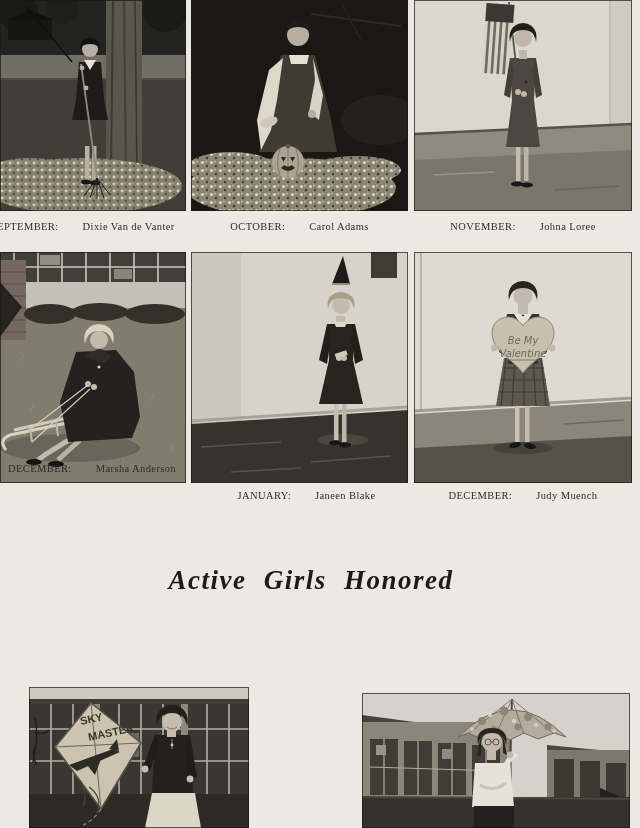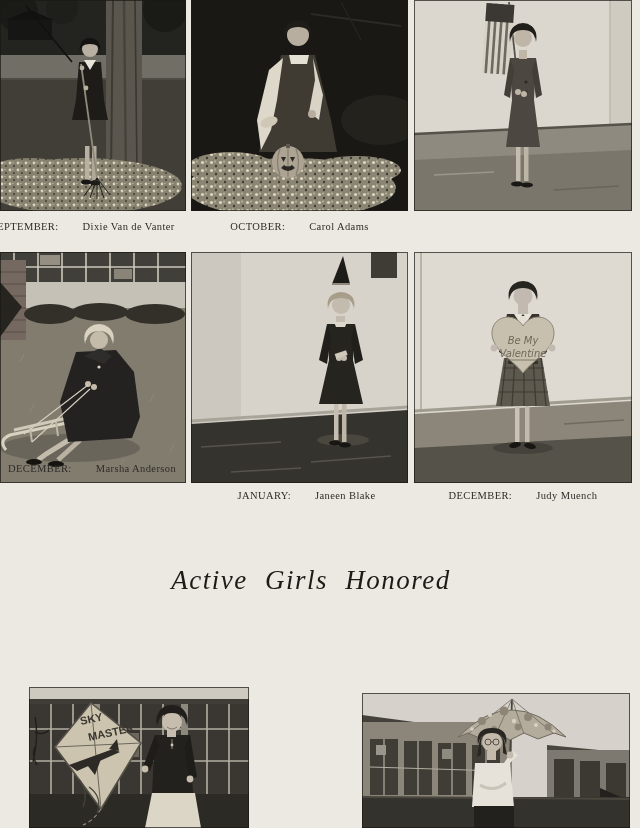--- a/index.html
+++ b/index.html
@@ -31,21 +31,21 @@
     color:var(--caption-text);
     line-height:13px;
   }
   .cap .name{margin-left:24px;}
   .cap.centered{text-align:center;font-family:Liberation Serif, serif;}
   .title{
     position:absolute;
     left:0;top:565px;width:622px;
     text-align:center;
     font-size:27px;
-    font-weight:normal;
+    font-weight:bold;
     font-style:italic;
     letter-spacing:1.5px;
     word-spacing:9px;
     color:var(--title-text);
   }
 </style>
 </head>
 <body>
 
 <div class="page">
@@ -182,20 +182,23 @@
       <circle cx="110" cy="94" r="3" fill="#bfb6a8"></circle>
     </svg>
   </figure>
 
   <figcaption class="cap" style="left:-9px;top:220px">
     <span class="month">SEPTEMBER:</span><span class="name">Dixie Van de Vanter</span>
   </figcaption>
   <figcaption class="cap centered" style="left:191px;top:220px;width:217px">
     <span class="month">OCTOBER:</span><span class="name">Carol Adams</span>
   </figcaption>
+  <figcaption class="cap centered" style="left:414px;top:220px;width:218px">
+    <span class="month">NOVEMBER:</span><span class="name">Johna Loree</span>
+  </figcaption>
 
   <figure class="photo" style="left:0;top:252px;width:186px;height:231px;margin:0">
     <svg viewBox="0 0 186 231" role="img" aria-label="girl seated on a sled on the lawn in front of school">
       <rect width="186" height="231" fill="#827c6f"></rect>
       <rect x="0" y="0" width="186" height="56" fill="#c6c1b6"></rect>
       <rect x="0" y="0" width="186" height="30" fill="#413f39"></rect>
       <g stroke="#cdc8bc" stroke-width="1.6">
         <line x1="14" y1="0" x2="14" y2="30"></line>
           <line x1="38" y1="0" x2="38" y2="30"></line>
         <line x1="62" y1="0" x2="62" y2="30"></line>

